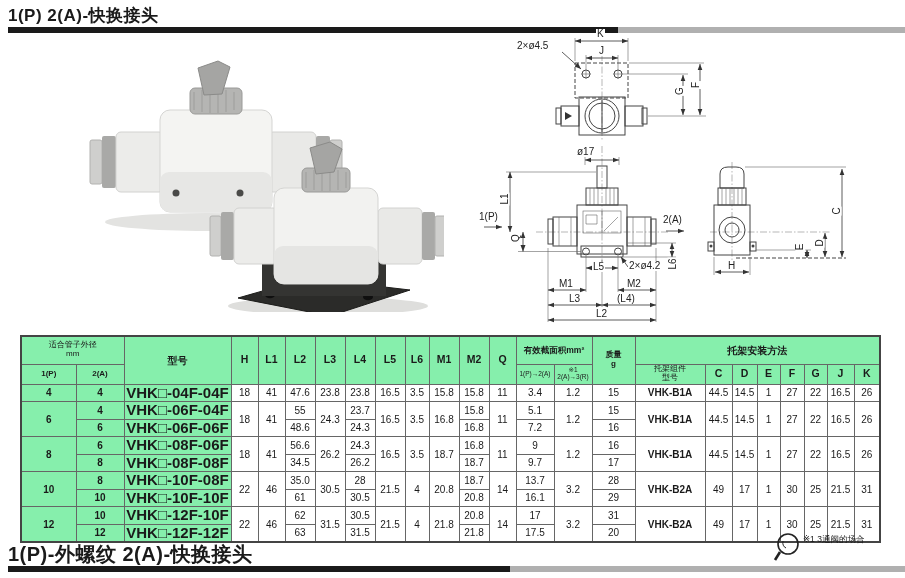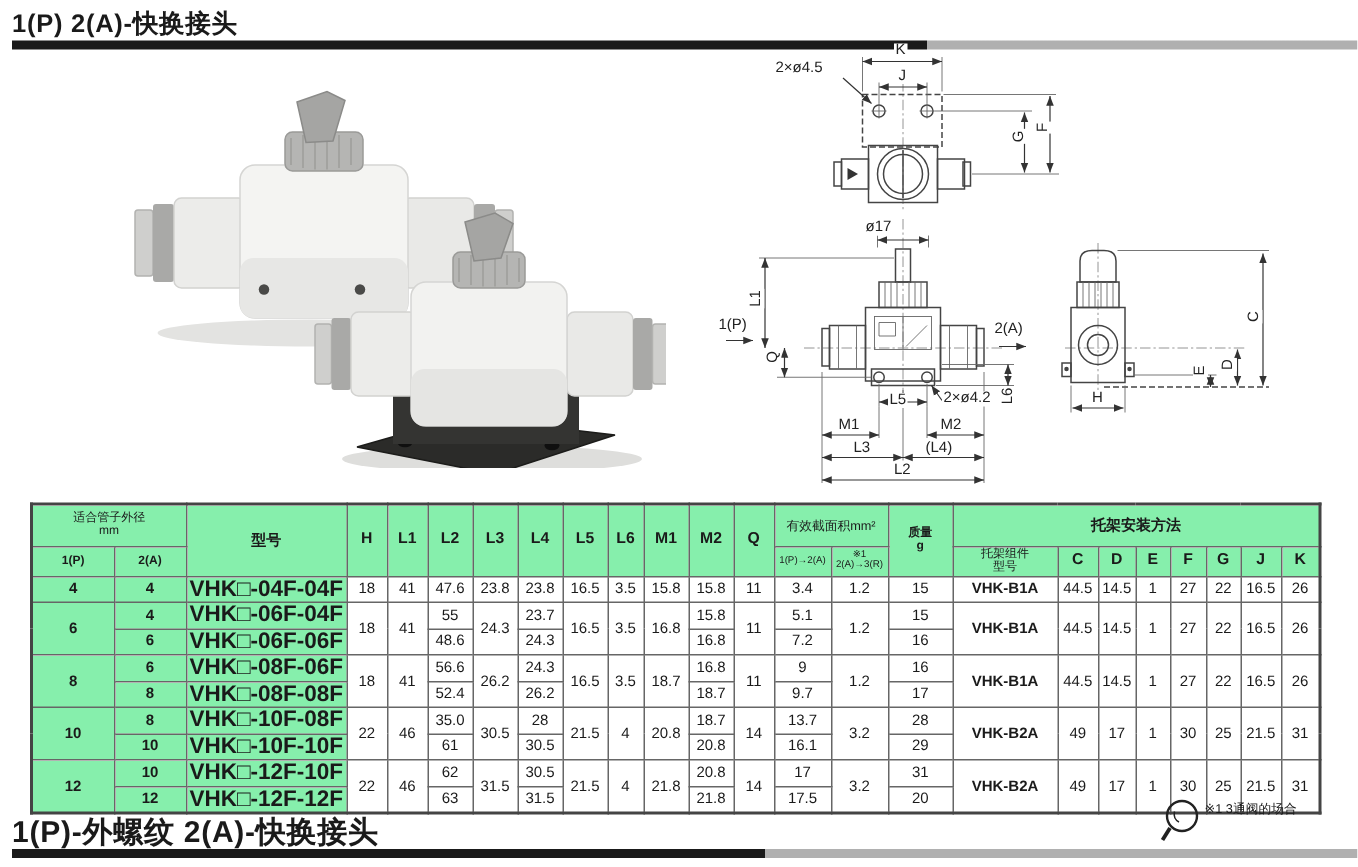--- a/index.html
+++ b/index.html
@@ -27,21 +27,21 @@
         line-height:1.1;overflow:hidden;font-weight:normal}
   table{border:2px solid #444}
   thead tr:first-child{height:28px}
   thead tr:last-child{height:20px}
   tbody tr{height:15.5px}
   .g{background:#86efac}
   .b{font-weight:bold}
   .mod{font-weight:bold;font-size:15px;letter-spacing:0}
   .tiny{font-size:6.5px;line-height:1.05}
   .sm{font-size:8px;line-height:1.1}
-  .effh{font-size:8.5px;font-weight:normal}
+  .effh{font-size:8.5px;font-weight:bold}
   .dimh{font-weight:bold;font-size:10.5px}
   svg .ln{stroke:#444;fill:none;stroke-width:1}
   svg .thin{stroke:#666;fill:none;stroke-width:.6}
   svg .dash{stroke-dasharray:4 2}
   svg .cl{stroke:#888;fill:none;stroke-width:.6;stroke-dasharray:7 2 1.5 2}
   svg .dim{stroke:#333;fill:none;stroke-width:.8;
            marker-start:url(#arr);marker-end:url(#arr)}
   svg .dime{stroke:#333;fill:none;stroke-width:.8;marker-end:url(#arr)}
 </style>
 </head>
@@ -362,21 +362,21 @@
           <td rowspan="2">14.5</td>
           <td rowspan="2">1</td>
           <td rowspan="2">27</td>
           <td rowspan="2">22</td>
           <td rowspan="2">16.5</td>
           <td rowspan="2">26</td>
         </tr>
         <tr>
           <td class="g b">8</td>
           <td class="g mod">VHK□-08F-08F</td>
-          <td>52.4</td>
+          <td>34.5</td>
           <td>26.2</td>
           <td>18.7</td>
           <td>9.7</td>
           <td>17</td>
         </tr>
         <tr>
           <td class="g b" rowspan="2">10</td>
           <td class="g b">8</td>
           <td class="g mod">VHK□-10F-08F</td>
           <td rowspan="2">22</td>

